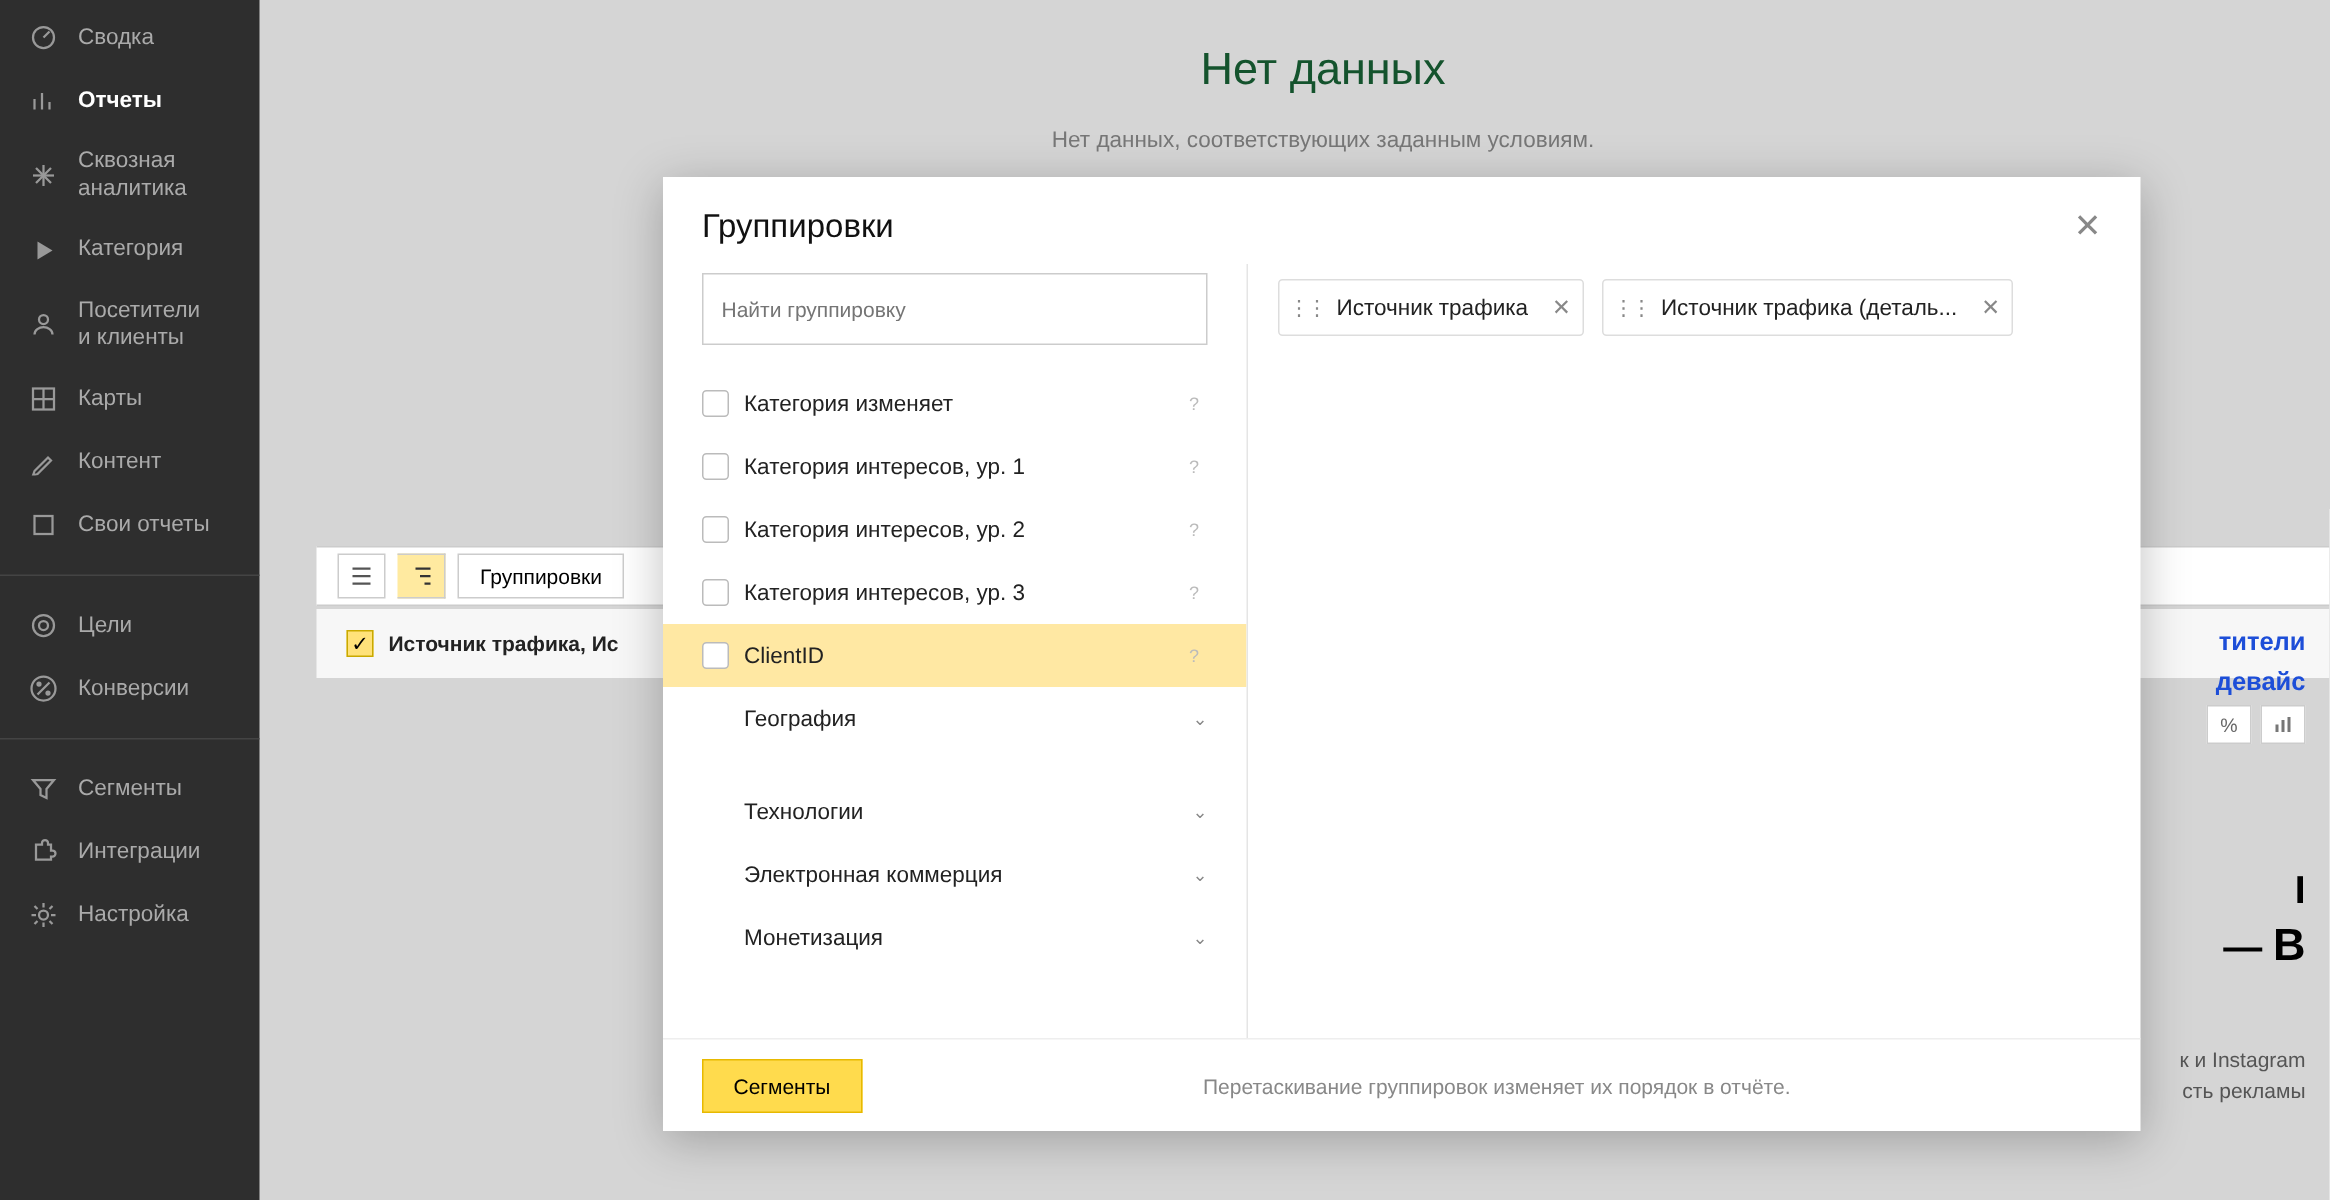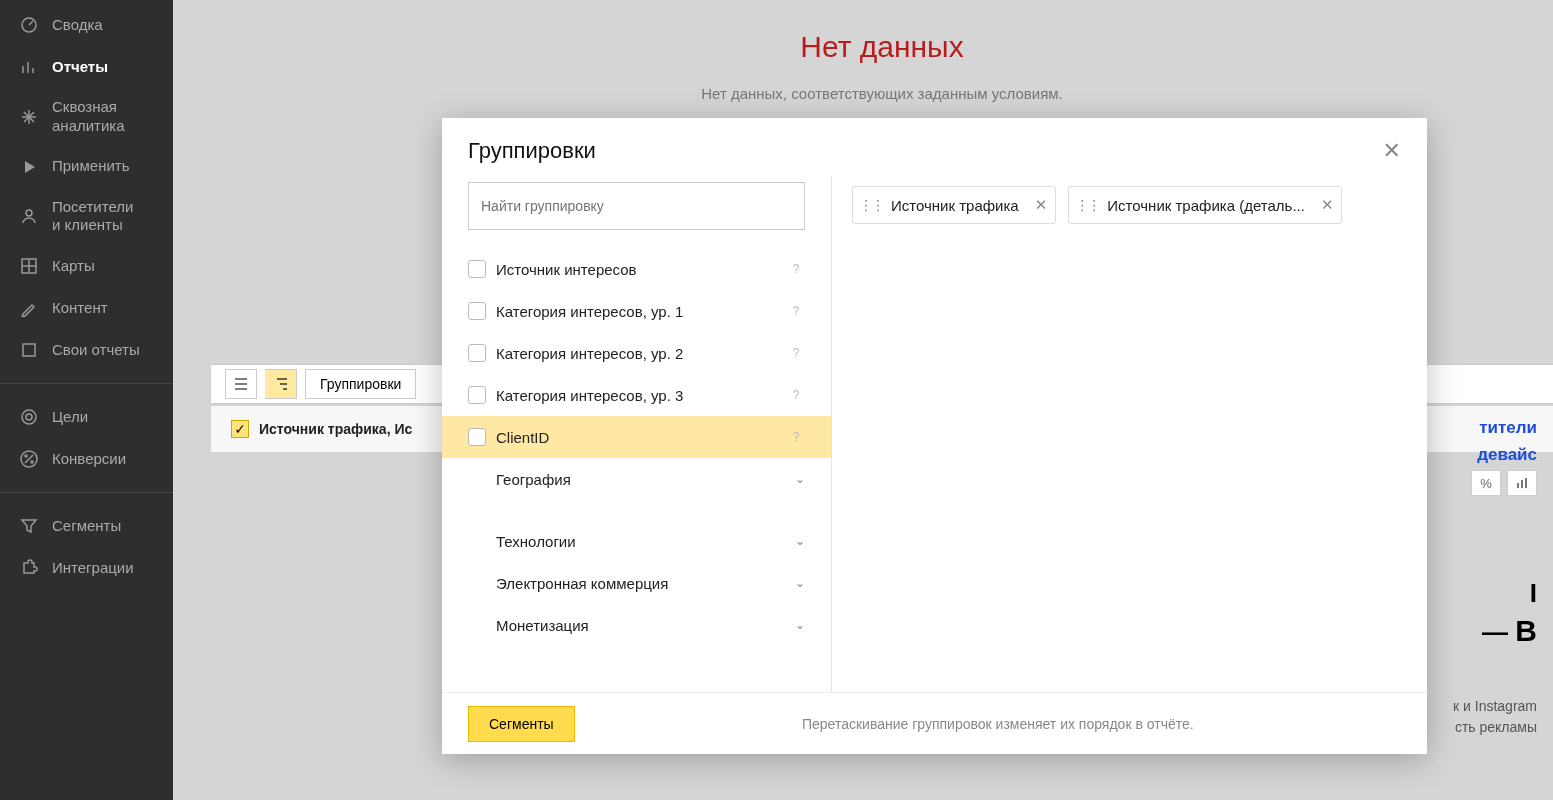--- a/index.html
+++ b/index.html
@@ -41,21 +41,21 @@
     position: absolute;
     left: 211px; top: 0;
     right: 0; bottom: 0;
     background: #d5d5d5;
   }
   .no-data {
     text-align: center;
     padding-top: 30px;
     color: #333;
   }
-  .no-data h1 { font-size: 30px; font-weight: 400; color: #b91c1c; }
+  .no-data h1 { font-size: 30px; font-weight: 400; color: #14532d; }
   .no-data p { font-size: 15px; color: #777; margin-top: 21px; }
 
   .toolbar {
     position: absolute;
     top: 364px; left: 0; right: 0;
     height: 40px;
     background: #fff;
     border-top: 1px solid #ccc;
     border-bottom: 1px solid #ccc;
     display: flex;
@@ -295,21 +295,21 @@
         </span>
         <span class="label" style="white-space: pre-line;">Сквозная
 аналитика</span>
       </div>
       <div class="side-item">
         <span class="icon">
           <svg width="18" height="18" viewBox="0 0 18 18" fill="none" stroke="#999" stroke-width="1.5">
             <polygon points="5,3 15,9 5,15" fill="#999" stroke="none"></polygon>
           </svg>
         </span>
-        <span class="label" style="white-space: pre-line;">Применить</span>
+        <span class="label" style="white-space: pre-line;">Категория</span>
       </div>
       <div class="side-item">
         <span class="icon">
           <svg width="18" height="18" viewBox="0 0 18 18" fill="none" stroke="#999" stroke-width="1.5">
             <circle cx="9" cy="6" r="3"></circle>
             <path d="M3 16c0-3 3-5 6-5s6 2 6 5"></path>
           </svg>
         </span>
         <span class="label" style="white-space: pre-line;">Посетители
 и клиенты</span>
@@ -374,20 +374,29 @@
         </span>
         <span class="label" style="white-space: pre-line;">Сегменты</span>
       </div>
       <div class="side-item">
         <span class="icon">
           <svg width="18" height="18" viewBox="0 0 18 18" fill="none" stroke="#999" stroke-width="1.5">
             <path d="M4 4h4v-1a2 2 0 014 0v1h2v4h1a2 2 0 010 4h-1v2H4z"></path>
           </svg>
         </span>
         <span class="label" style="white-space: pre-line;">Интеграции</span>
+      </div>
+      <div class="side-item">
+        <span class="icon">
+          <svg width="18" height="18" viewBox="0 0 18 18" fill="none" stroke="#999" stroke-width="1.5">
+            <circle cx="9" cy="9" r="3"></circle>
+            <path d="M9 1v3M9 14v3M1 9h3M14 9h3M3 3l2 2M13 13l2 2M15 3l-2 2M5 13l-2 2"></path>
+          </svg>
+        </span>
+        <span class="label" style="white-space: pre-line;">Настройка</span>
       </div>
     </div>
 </div>
 
 <div class="main">
   <div class="no-data">
     <h1>Нет данных</h1>
     <p>Нет данных, соответствующих заданным условиям.</p>
   </div>
 
@@ -459,21 +468,21 @@
   </div>
 
   <div class="modal-body">
     <div class="left-col">
       <div class="search-wrap">
         <input class="search-input" type="text" placeholder="Найти группировку" style="">
       </div>
       <div class="tree" id="tree">
           <div class="tree-row">
             <span class="cb"></span>
-            <span>Источник интересов</span>
+            <span>Категория изменяет</span>
             <span class="q">?</span>
           </div>
           <div class="tree-row">
             <span class="cb"></span>
             <span>Категория интересов, ур. 1</span>
             <span class="q">?</span>
           </div>
           <div class="tree-row">
             <span class="cb"></span>
             <span>Категория интересов, ур. 2</span>

